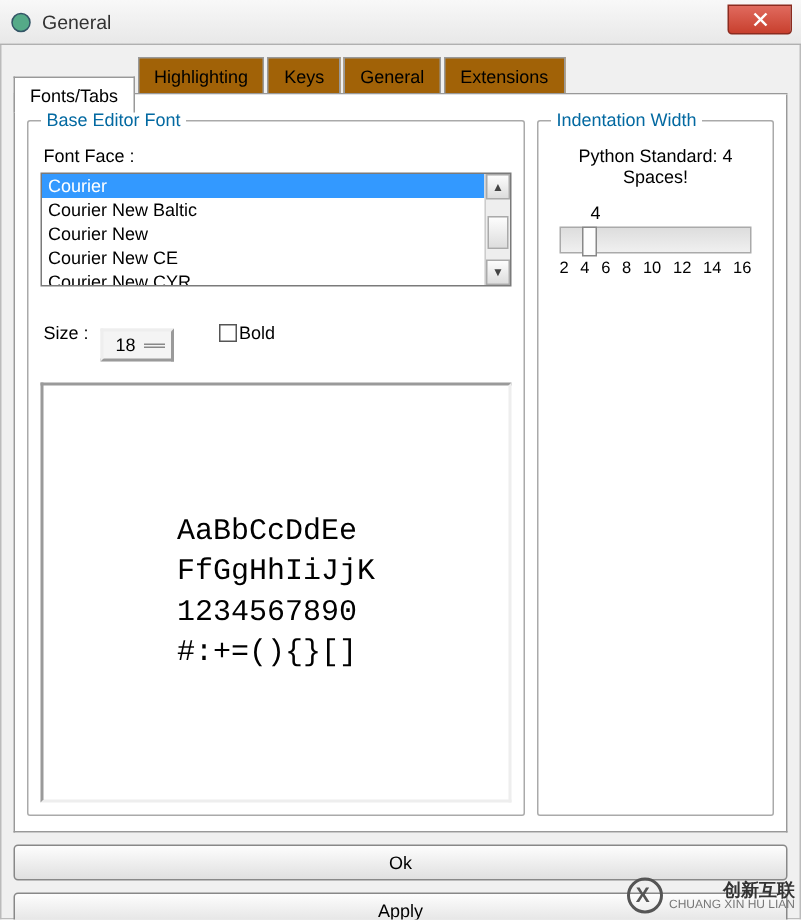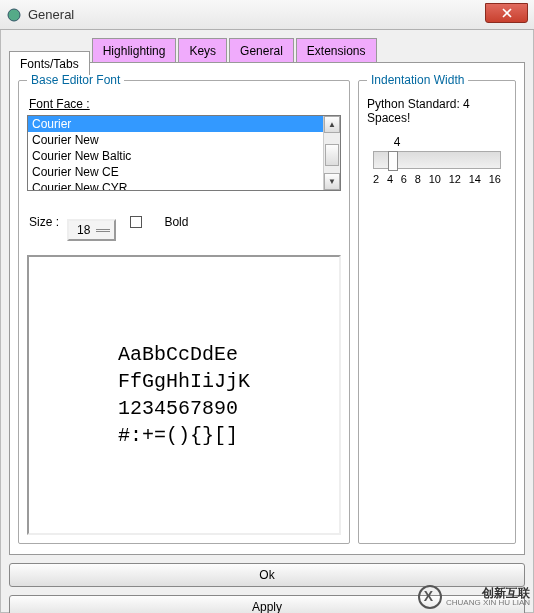--- a/index.html
+++ b/index.html
@@ -48,21 +48,21 @@
   .tabs {
     display: flex;
     border-bottom: 1px solid #999;
     background: #f0f0f0;
   }
   .tab {
     padding: 5px 10px 4px 10px;
     border: 1px solid #999;
     border-bottom: none;
     margin-right: 2px;
-    background: #f0abfc;
+    background: #a16207;
     position: relative;
   }
   .tab.active {
     background: #fff;
     top: 13px;
   }
   .tabcontent {
     background: #fff;
     border: 1px solid #999;
     border-top: none;
@@ -77,21 +77,21 @@
     padding: 6px 8px 8px 8px;
     margin: 0;
   }
   fieldset legend {
     padding: 0 4px;
     color: #0369a1;
     font-size: 12px;
   }
   .left-col { flex: 1; display: flex; flex-direction: column; }
   .right-col { width: 158px; }
-  .font-label { margin: 4px 0 4px 2px; text-decoration: underline; }
+  .font-label { margin: 4px 0 4px 2px; }
   .font-list-wrap {
     display: flex;
     border: 1px solid #7a7a7a;
     height: 76px;
   }
   .font-list {
     flex: 1;
     overflow: hidden;
     background: #fff;
   }
@@ -140,22 +140,22 @@
     gap: 6px;
     height: 22px;
     margin-top: 16px;
   }
   .size-handle {
     width: 14px; height: 3px;
     border-top: 1px solid #888;
     border-bottom: 1px solid #888;
   }
   .bold-check {
-    display: inline-flex; align-items: center; gap: 22px;
-    margin-left: 6px;
+    display: inline-flex; align-items: center; gap: 1px;
+    margin-left: 22px;
   }
   .bold-box {
     width: 12px; height: 12px;
     border: 1px solid #555;
     background: #fff;
   }
   .preview {
     flex: 1;
     border: 2px inset #eee;
     margin-top: 6px;
@@ -165,21 +165,21 @@
     background: #fff;
   }
   .preview-inner {
     font-family: "Courier New", Courier, monospace;
     font-size: 20px;
     line-height: 1.35;
     text-align: left;
     white-space: pre;
     color: #000;
   }
-  .indent-text { margin: 4px 0 10px 0; }
+  .indent-text { margin: 4px 0 10px 0; text-align: center; }
   .slider-wrap { padding: 0 6px; }
   .slider-val { text-align: center; font-size: 12px; margin-bottom: 2px; padding-right: 80px; }
   .slider-track {
     height: 18px;
     background: linear-gradient(to bottom, #ddd, #f0f0f0);
     border: 1px solid #aaa;
     position: relative;
   }
   .slider-thumb {
     position: absolute;
@@ -266,22 +266,22 @@
   </div>
 
   <div class="tabcontent">
     <div class="left-col">
       <fieldset style="display:flex;flex-direction:column;height:100%;">
         <legend>Base Editor Font</legend>
         <div class="font-label">Font Face :</div>
         <div class="font-list-wrap">
           <div class="font-list">
             <div class="item selected">Courier</div>
+            <div class="item">Courier New Baltic</div>
             <div class="item">Courier New</div>
-            <div class="item">Courier New Baltic</div>
             <div class="item">Courier New CE</div>
             <div class="item">Courier New CYR</div>
           </div>
           <div class="scrollbar-v">
             <div class="scroll-btn up">▲</div>
             <div class="scroll-thumb"></div>
             <div class="scroll-btn down">▼</div>
           </div>
         </div>
 

